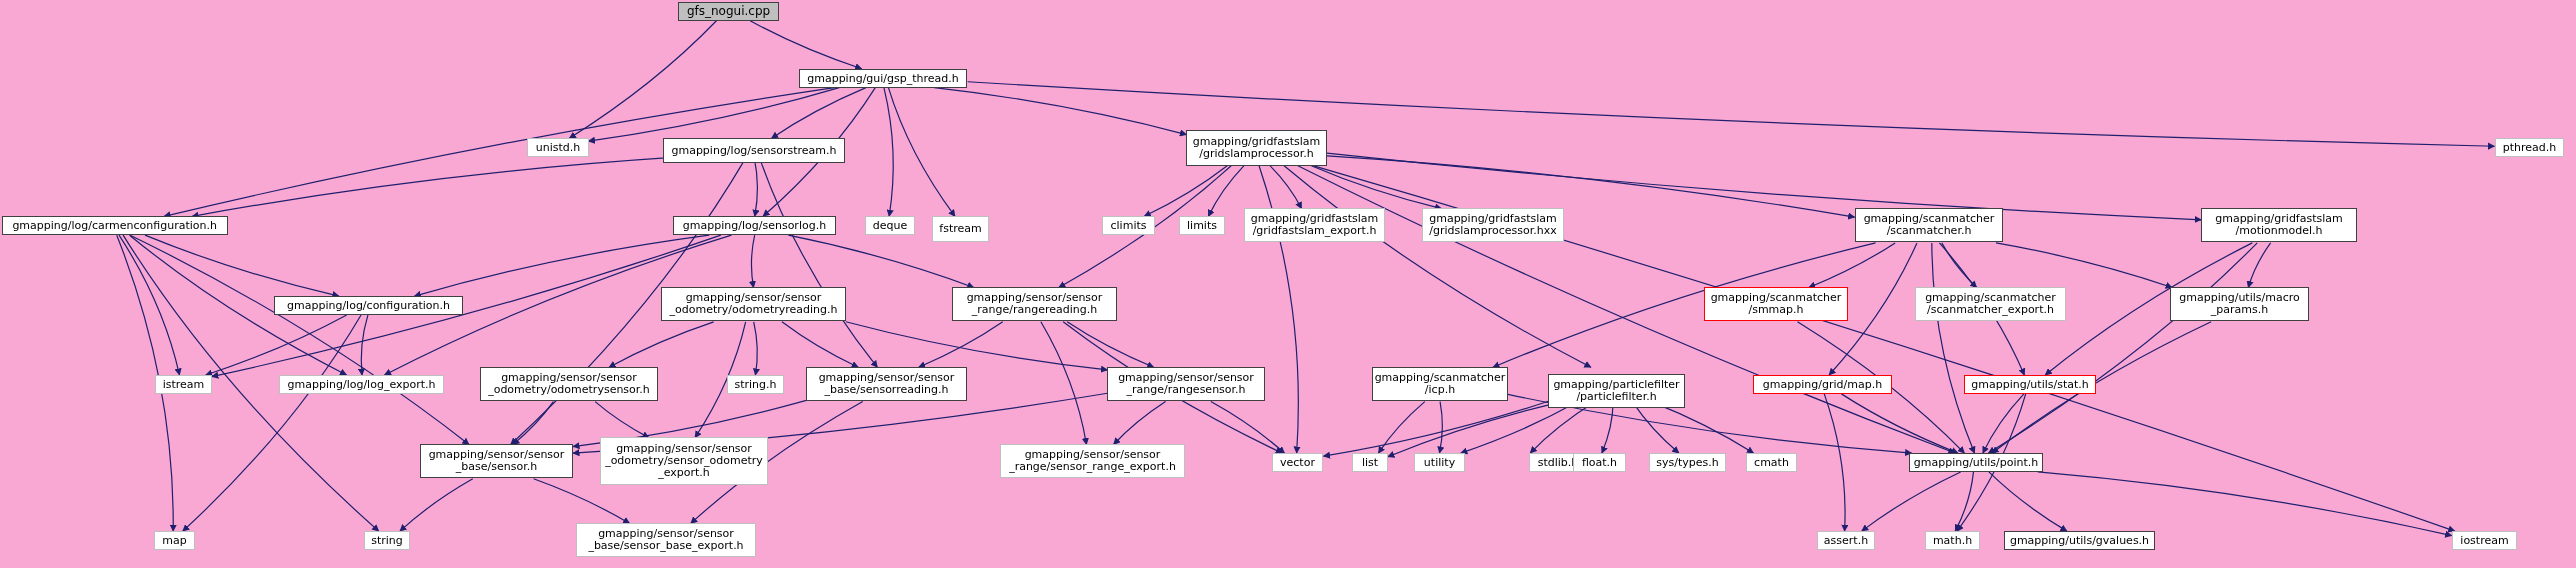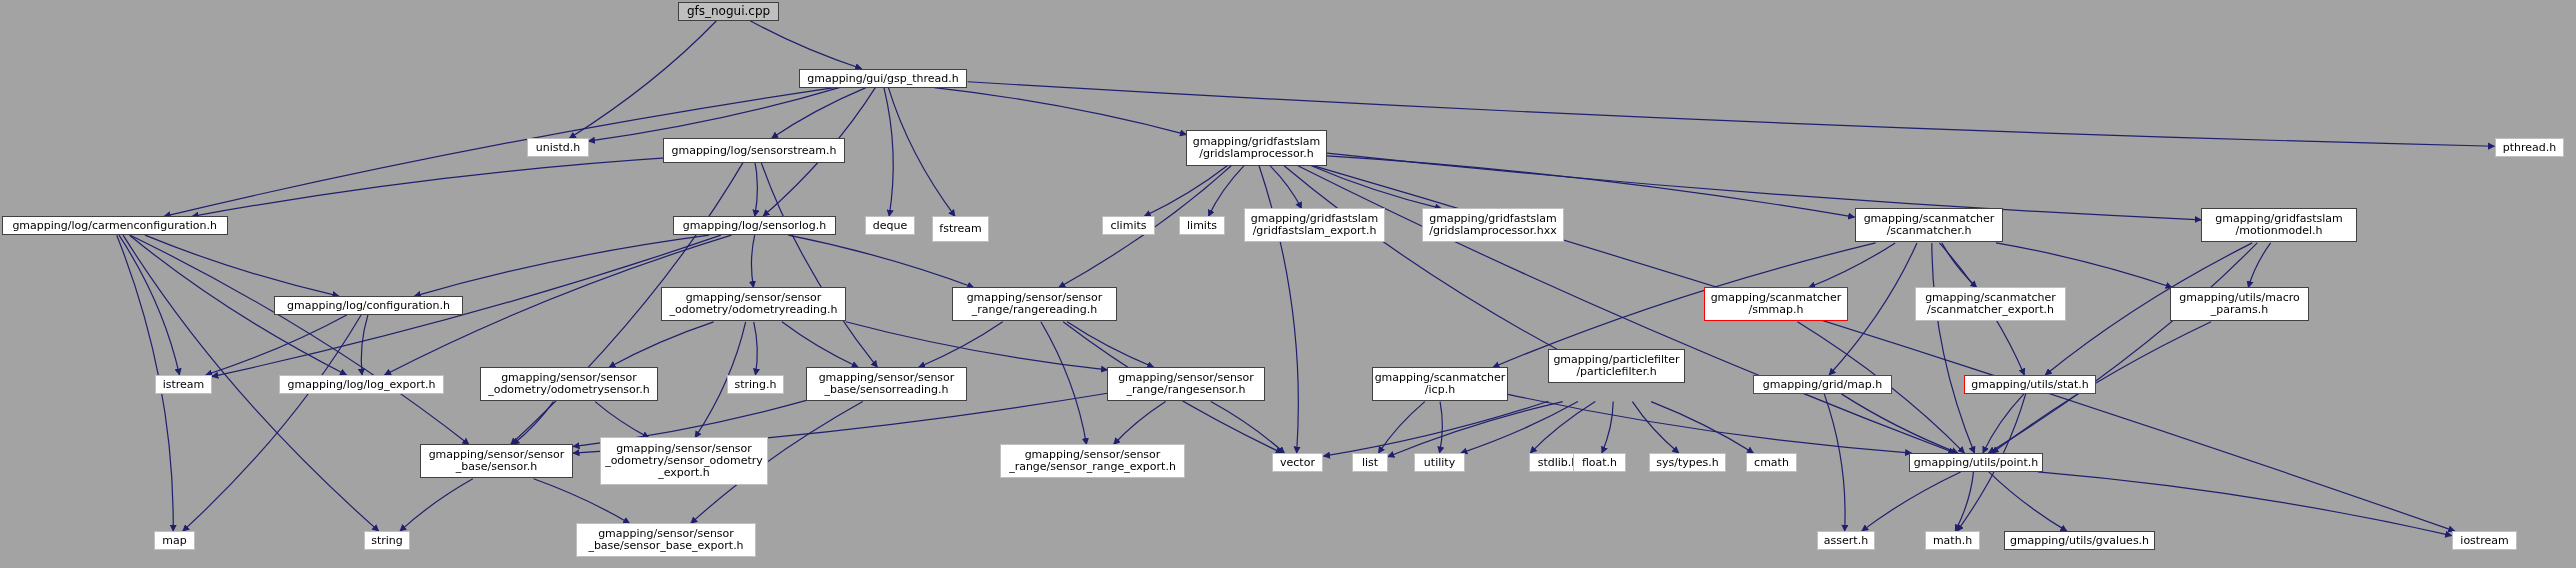--- a/index.html
+++ b/index.html
@@ -1,21 +1,21 @@
 <!DOCTYPE html>
 <html style="font-size:13.7px"><head>
 <meta charset="utf-8">
 <title>gfs_nogui.cpp include dependency graph</title>
 <style>
   html,body{margin:0;padding:0;background:#ffffff;}
   #graph{
     position:relative;
     width:2576px;
     height:569px;
-    background:#a3a3a3;
+    background:#f9a8d4;
     font-family:"DejaVu Sans","Liberation Sans",sans-serif;
     overflow:hidden;
   }
   #edges{position:absolute;left:0;top:0;width:2576px;height:569px;pointer-events:none;}
   .node{
     position:absolute;
     box-sizing:border-box;
     display:flex;
     align-items:center;
     justify-content:center;
@@ -176,21 +176,21 @@
       <div class="node light" style="left: 279px; top: 375px; width: 165px; height: 19px;"><span>gmapping/log/log_export.h</span></div>
       <div class="node hdr" style="left: 480px; top: 367px; width: 178px; height: 34px;"><span>gmapping/sensor/sensor
 _odometry/odometrysensor.h</span></div>
       <div class="node light" style="left: 727px; top: 375px; width: 57px; height: 19px;"><span>string.h</span></div>
       <div class="node hdr" style="left: 806px; top: 367px; width: 161px; height: 34px;"><span>gmapping/sensor/sensor
 _base/sensorreading.h</span></div>
       <div class="node hdr" style="left: 1107px; top: 367px; width: 158px; height: 34px;"><span>gmapping/sensor/sensor
 _range/rangesensor.h</span></div>
       <div class="node hdr" style="left: 1372px; top: 367px; width: 136px; height: 34px;"><span>gmapping/scanmatcher
 /icp.h</span></div>
-      <div class="node hdr" style="left: 1548px; top: 349px; width: 137px; height: 34px;"><span>gmapping/particlefilter
+      <div class="node hdr" style="left: 1548px; top: 374px; width: 137px; height: 34px;"><span>gmapping/particlefilter
 /particlefilter.h</span></div>
       <div class="node redhdr" style="left: 1753px; top: 375px; width: 139px; height: 19px;"><span>gmapping/grid/map.h</span></div>
       <div class="node redhdr" style="left: 1964px; top: 375px; width: 132px; height: 19px;"><span>gmapping/utils/stat.h</span></div>
       <div class="node strong" style="left: 420px; top: 444px; width: 153px; height: 34px;"><span>gmapping/sensor/sensor
 _base/sensor.h</span></div>
       <div class="node light" style="left: 600px; top: 437px; width: 168px; height: 48px;"><span>gmapping/sensor/sensor
 _odometry/sensor_odometry
 _export.h</span></div>
       <div class="node light" style="left: 1000px; top: 444px; width: 185px; height: 34px;"><span>gmapping/sensor/sensor
 _range/sensor_range_export.h</span></div>

